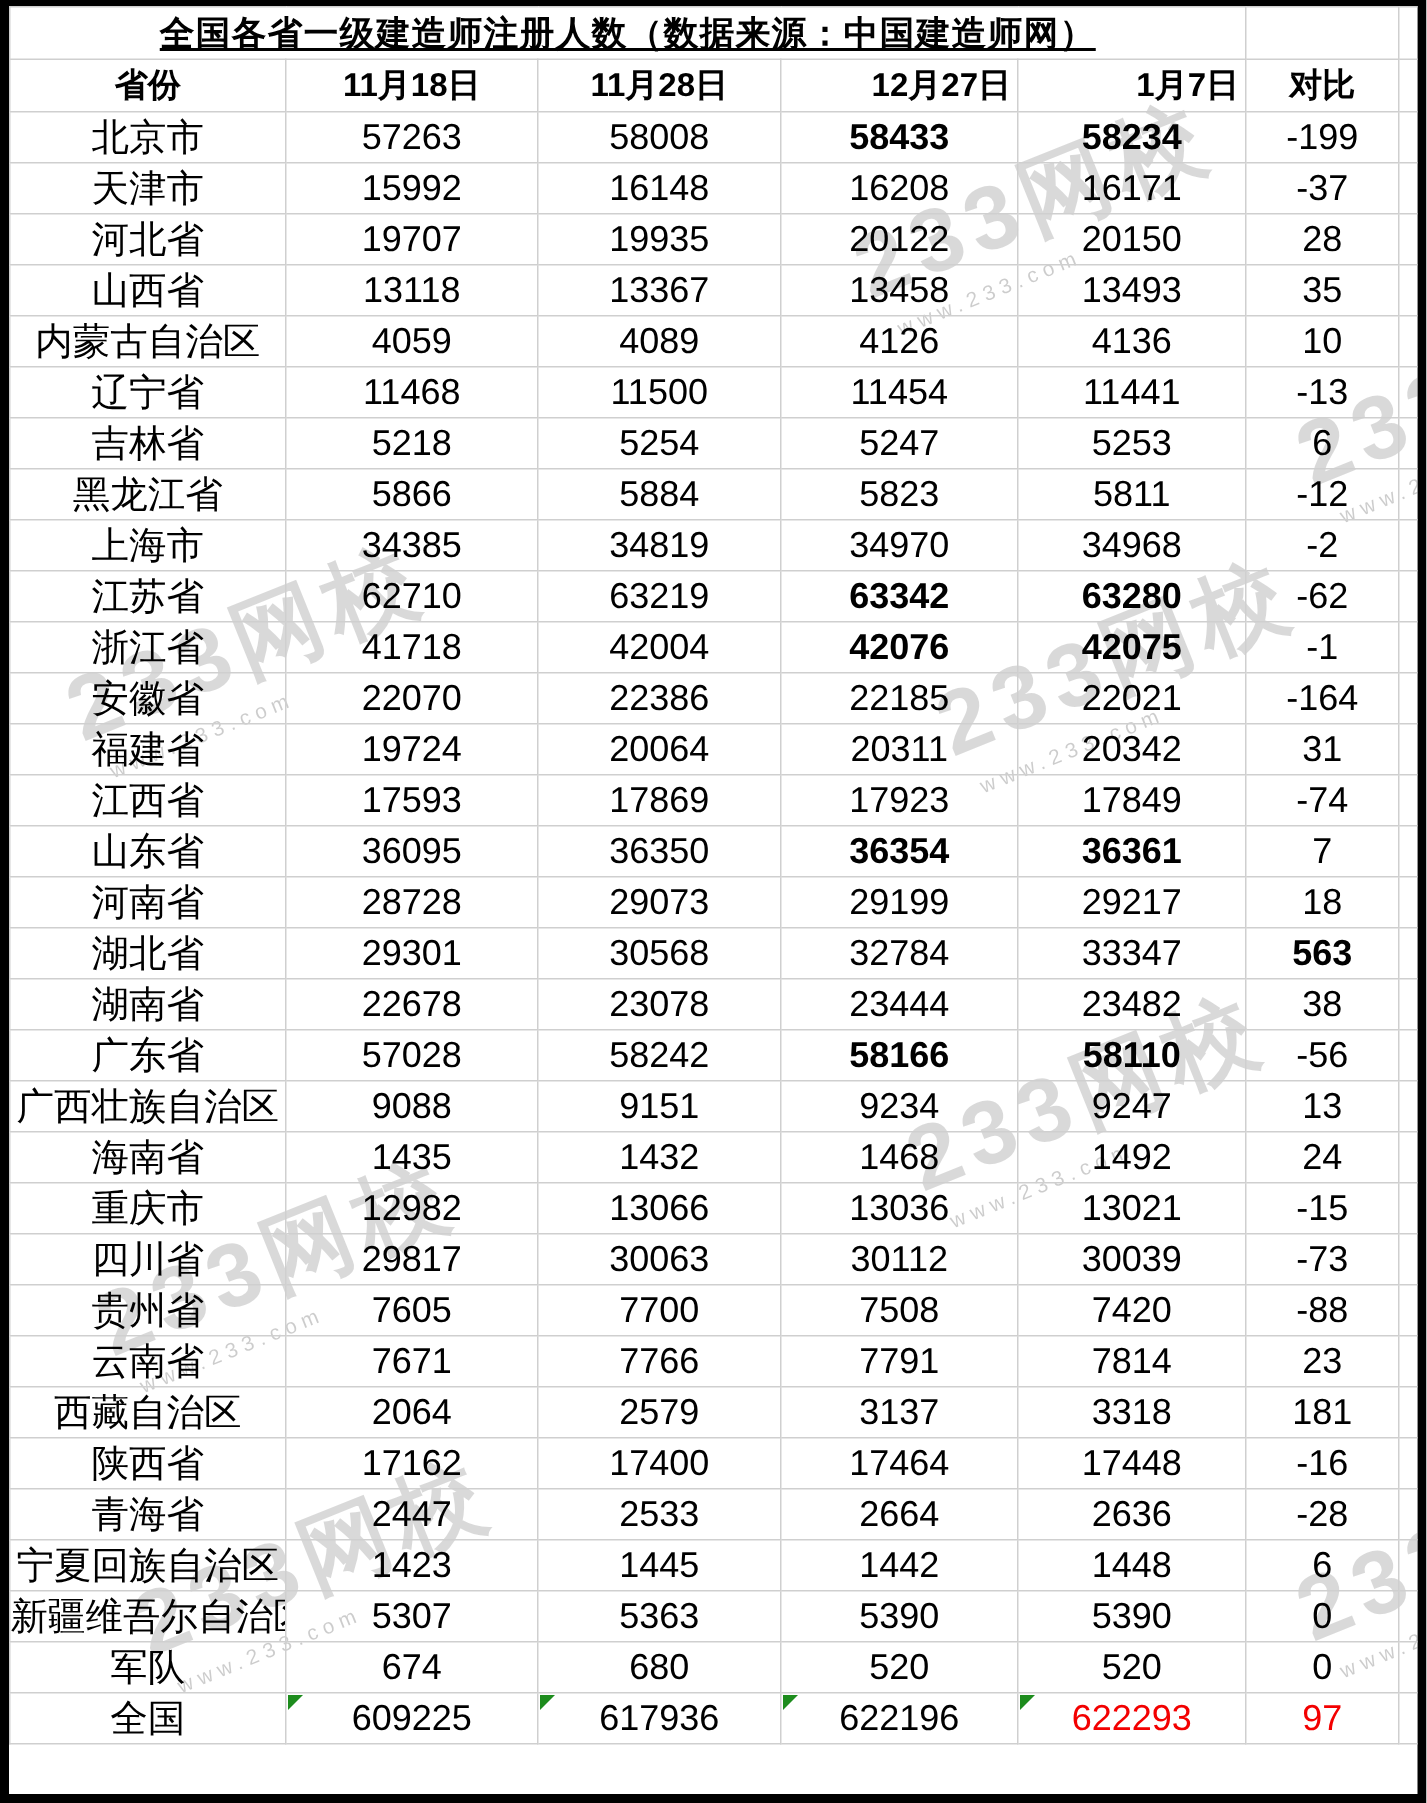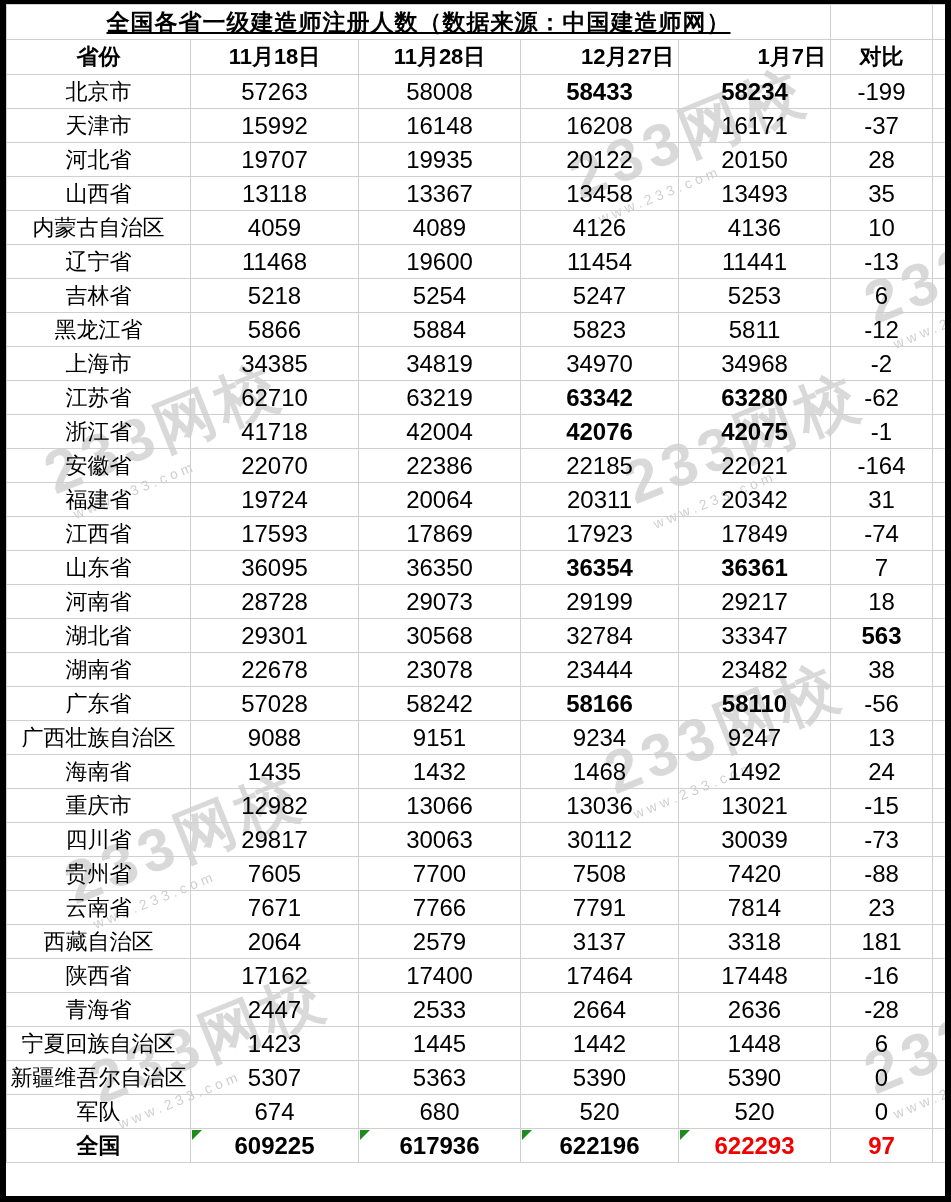--- a/index.html
+++ b/index.html
@@ -46,25 +46,25 @@
     color:#000;
   }
   .title-row{height:35px;text-decoration:underline;}
   .header-row{height:35px;margin-top:17px;}
   tbody tr{height:34px;}
   .title{
     font-size:23px;font-weight:bold;letter-spacing:1px;
   }
   th.h{font-size:22px;font-weight:bold;}
   th.h-right{text-align:right;padding-right:4px;padding-left:16px;}
-  td.prov{font-size:22px;}
+  td.prov{font-size:25px;}
   td.num{font-size:24px;}
   .b{font-weight:bold;}
   .red{color:var(--red,#f30000);}
-  tr.total td{font-weight:bold;}
+  tr.total td{font-weight:normal;}
   .flag{
     position:absolute;left:1px;top:1px;
     width:0;height:0;
     border-top:10px solid var(--green,#1d8c1d);
     border-right:10px solid transparent;
   }
   td.sliver,th.sliver{background:transparent;}
 </style>
 </head>
 <body>
@@ -173,21 +173,21 @@
             <td class="num">4059</td>
             <td class="num">4089</td>
             <td class="num">4126</td>
             <td class="num">4136</td>
             <td class="num">10</td>
             <td class="sliver"></td>
           </tr>
           <tr>
             <td class="prov">辽宁省</td>
             <td class="num">11468</td>
-            <td class="num">19600</td>
+            <td class="num">11500</td>
             <td class="num">11454</td>
             <td class="num">11441</td>
             <td class="num">-13</td>
             <td class="sliver"></td>
           </tr>
           <tr>
             <td class="prov">吉林省</td>
             <td class="num">5218</td>
             <td class="num">5254</td>
             <td class="num">5247</td>

